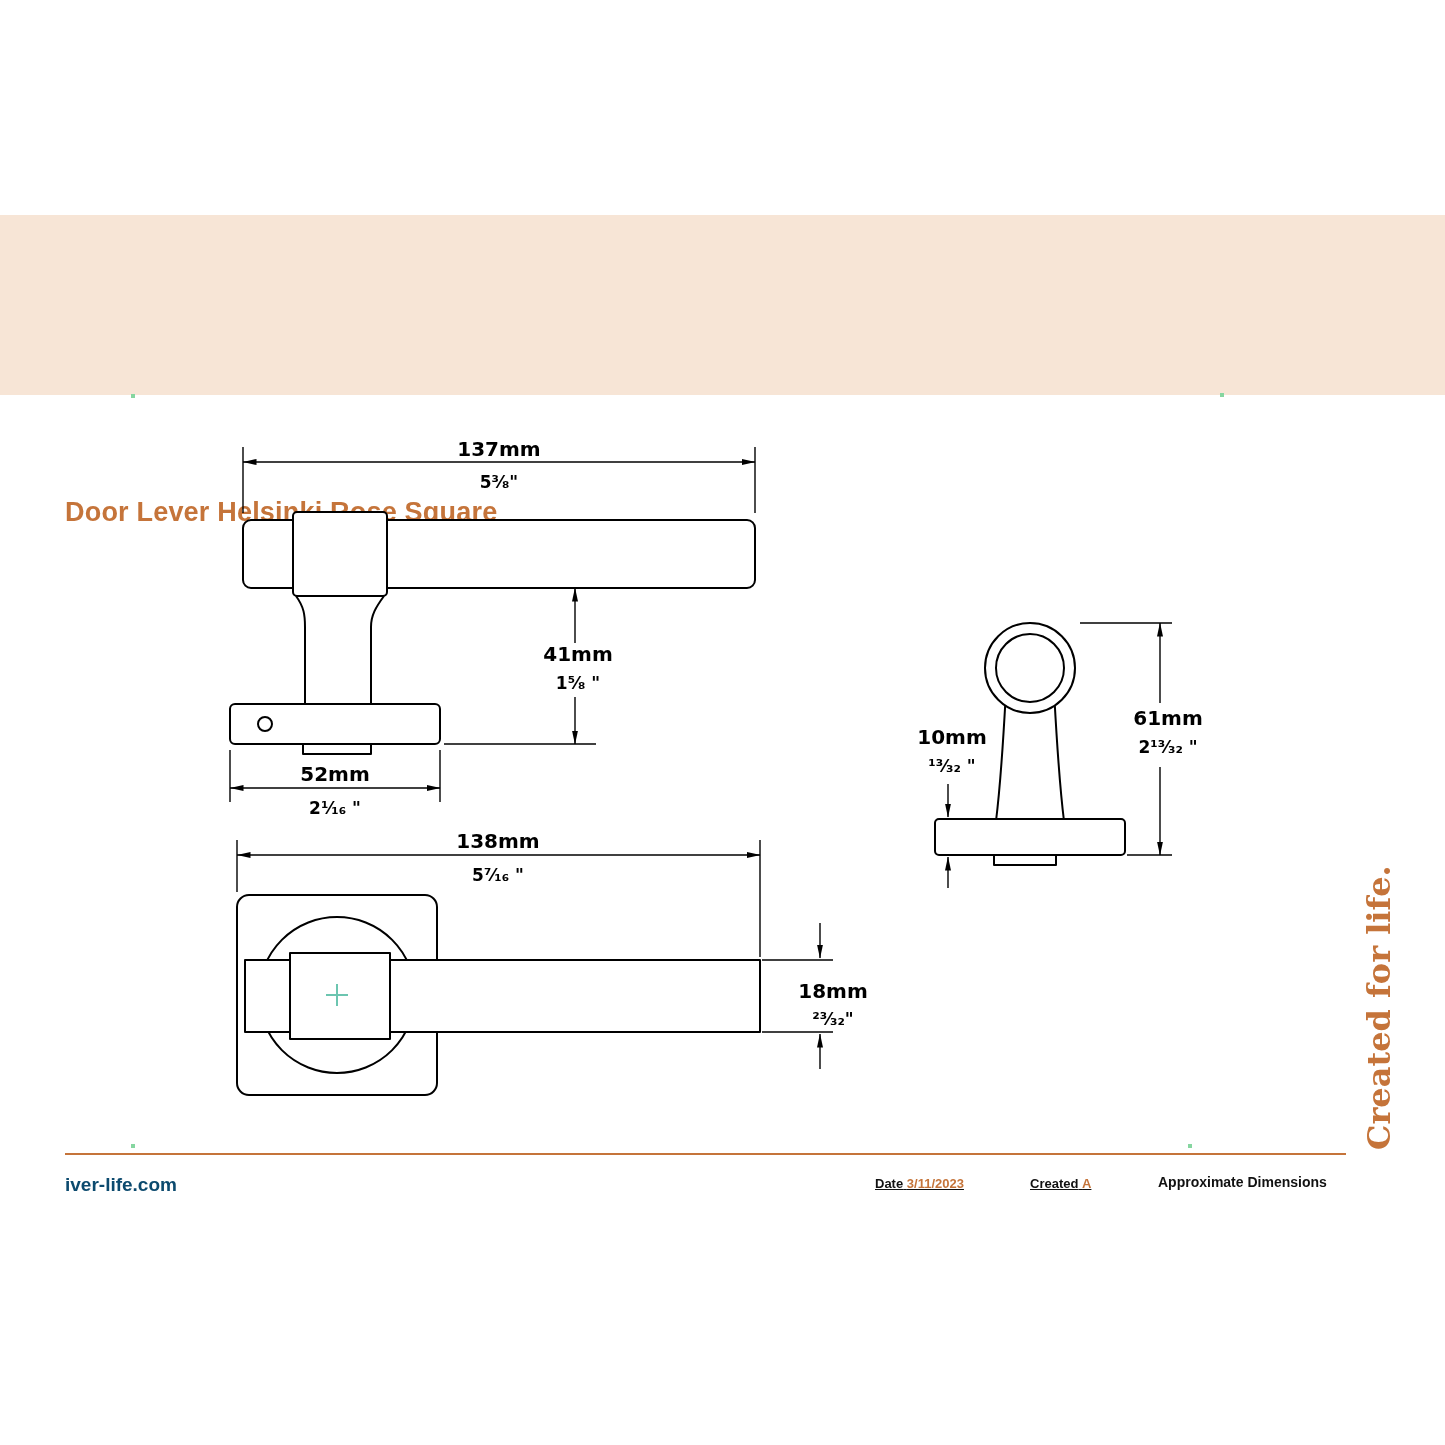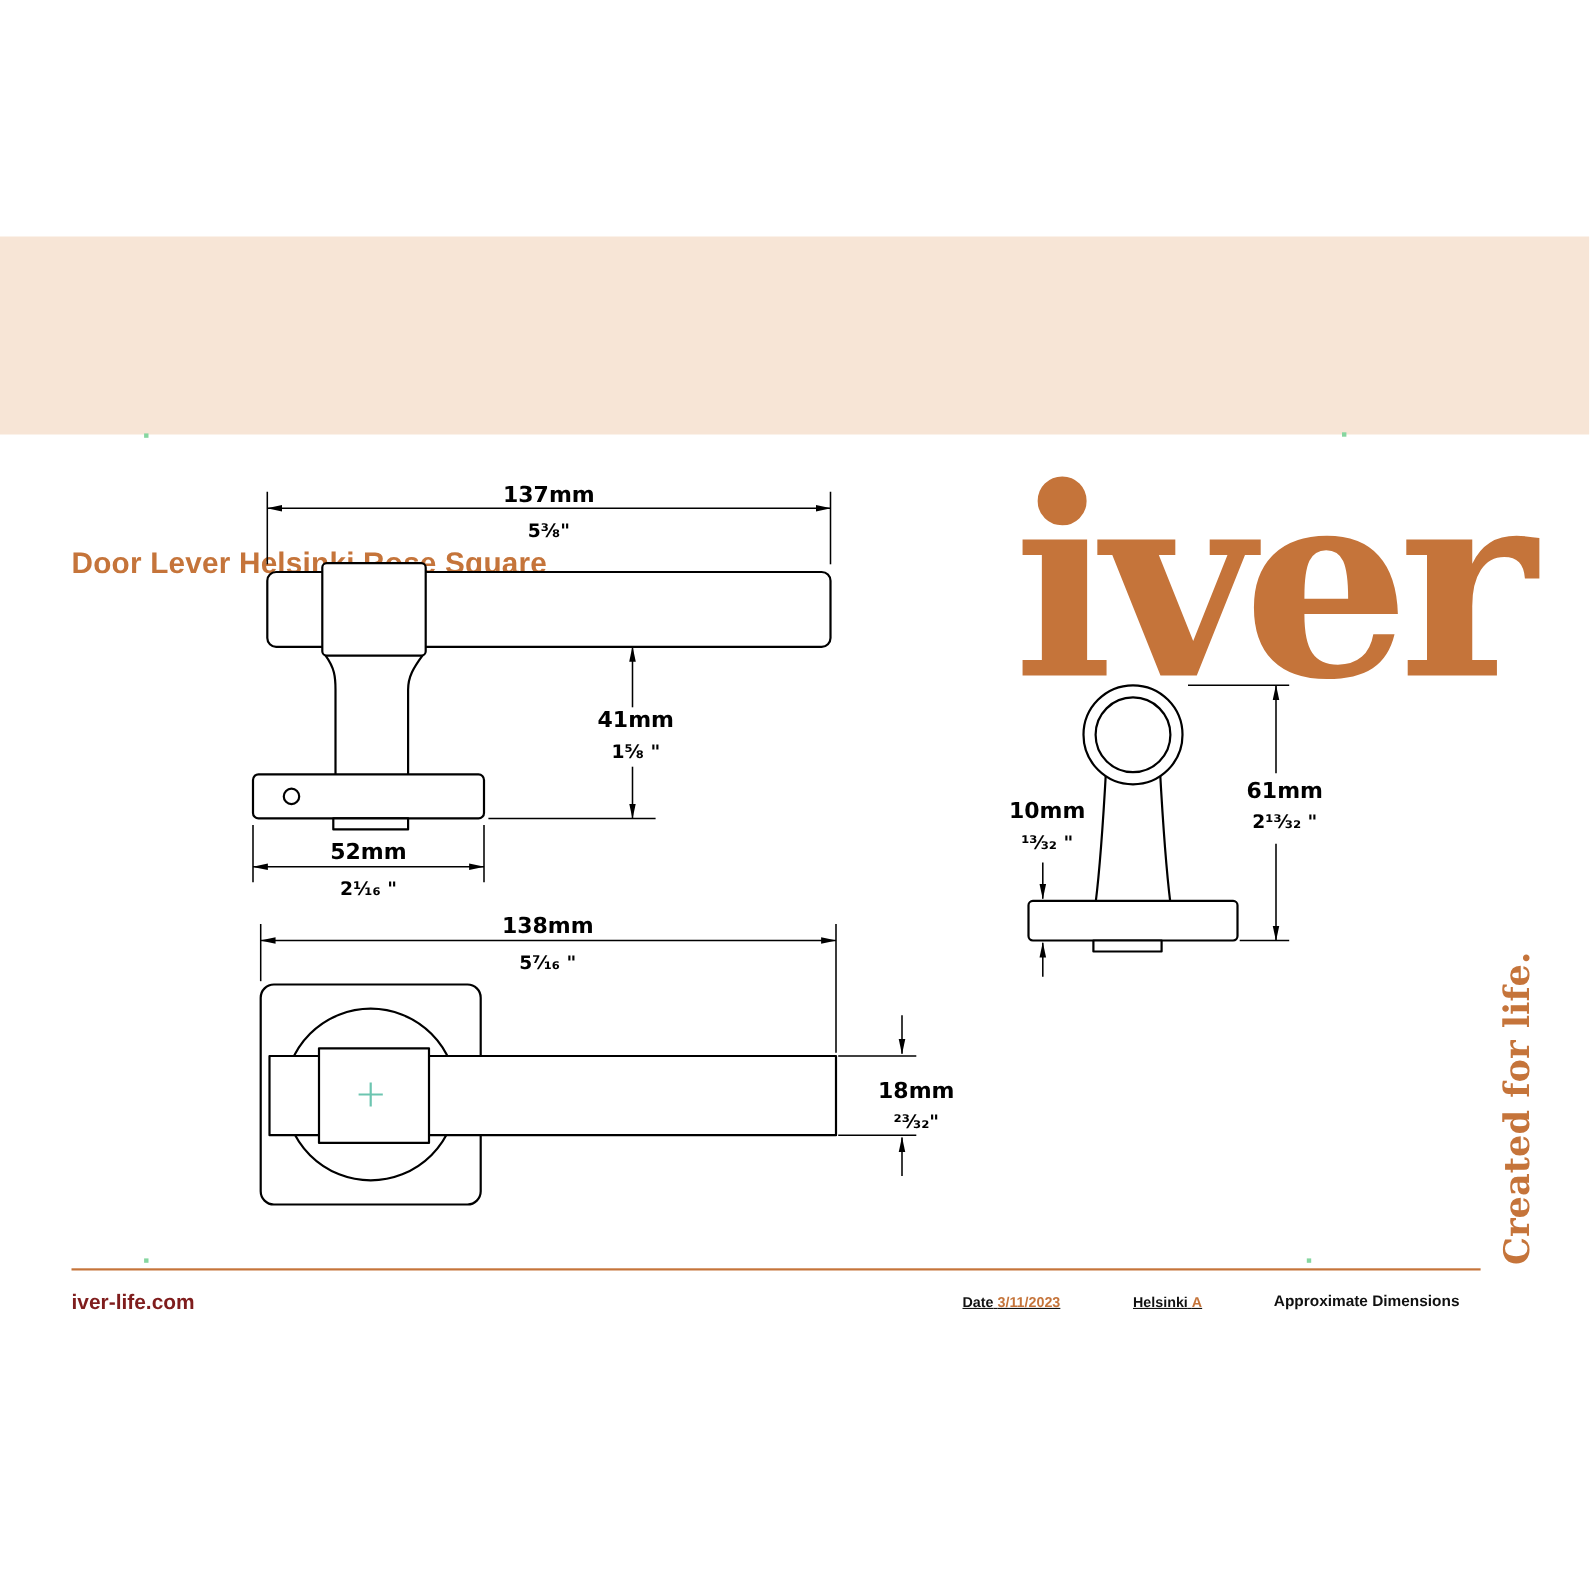--- a/index.html
+++ b/index.html
@@ -24,38 +24,37 @@
   .dim, .ext { stroke:#000; stroke-width:1.4; fill:none; }
   .cross { stroke:#6CC5B0; stroke-width:2; }
 
   
   .tagline { position:absolute; left:1360px; top:848px; height:302px; writing-mode:vertical-rl;
              transform:rotate(180deg); font-family:"DejaVu Serif", serif; font-weight:bold;
              font-size:32px; color:#C5743A; white-space:nowrap; }
 
   
   .rule { position:absolute; left:65px; top:1153px; width:1281px; height:2px; background:#C5743A; }
-  .site { position:absolute; left:65px; top:1174px; font-size:19px; font-weight:bold; color:#7f1d1d; }
+  .site { position:absolute; left:65px; top:1174px; font-size:19px; font-weight:bold; color:#0c4a6e; }
   .meta { position:absolute; top:1176px; font-size:13px; color:#111;text-decoration:underline; }
   .meta .lbl { font-weight:bold; color:#111; }
   .meta .val { color:#C5743A; font-weight:bold; }
   .m-date { left:875px; }
   .m-rev  { left:1030px; }
   .m-note { position:absolute; left:1158px; top:1174px; font-size:14px; font-weight:bold; color:#111; }
 
   .spk { position:absolute; width:4px; height:4px; background:#86D6A0; }
 </style>
 </head>
 <body>
 
 <div class="page">
 
   <div class="band">
     <h1 class="title">Door Lever Helsinki Rose Square</h1>
-    <div class="logo">iver</div>
   </div>
 
   <svg class="drawing" width="1445" height="760" viewBox="0 0 1445 760" xmlns="http://www.w3.org/2000/svg">
     <defs>
       <marker id="ah" viewBox="0 0 14 7" refX="13.5" refY="3.5" markerWidth="14" markerHeight="7" orient="auto-start-reverse" markerUnits="userSpaceOnUse">
         <path d="M0,0.5 L14,3.5 L0,6.5 Z" fill="#000"></path>
       </marker>
     </defs>
 
     <g>
@@ -152,21 +151,21 @@
 
   <div class="rule"></div>
   <div class="site">iver-life.com</div>
 
   <div class="meta m-date">
     <span class="lbl">Date</span>
     <span class="val">3/11/2023</span>
   </div>
 
   <div class="meta m-rev">
-    <span class="lbl">Helsinki</span>
+    <span class="lbl">Created</span>
     <span class="val">A</span>
   </div>
 
   <div class="m-note">Approximate Dimensions</div>
 
   <i class="spk" style="left:131px; top:394px;"></i>
   <i class="spk" style="left:1220px; top:393px;"></i>
   <i class="spk" style="left:131px; top:1144px;"></i>
   <i class="spk" style="left:1188px; top:1144px;"></i>
 

